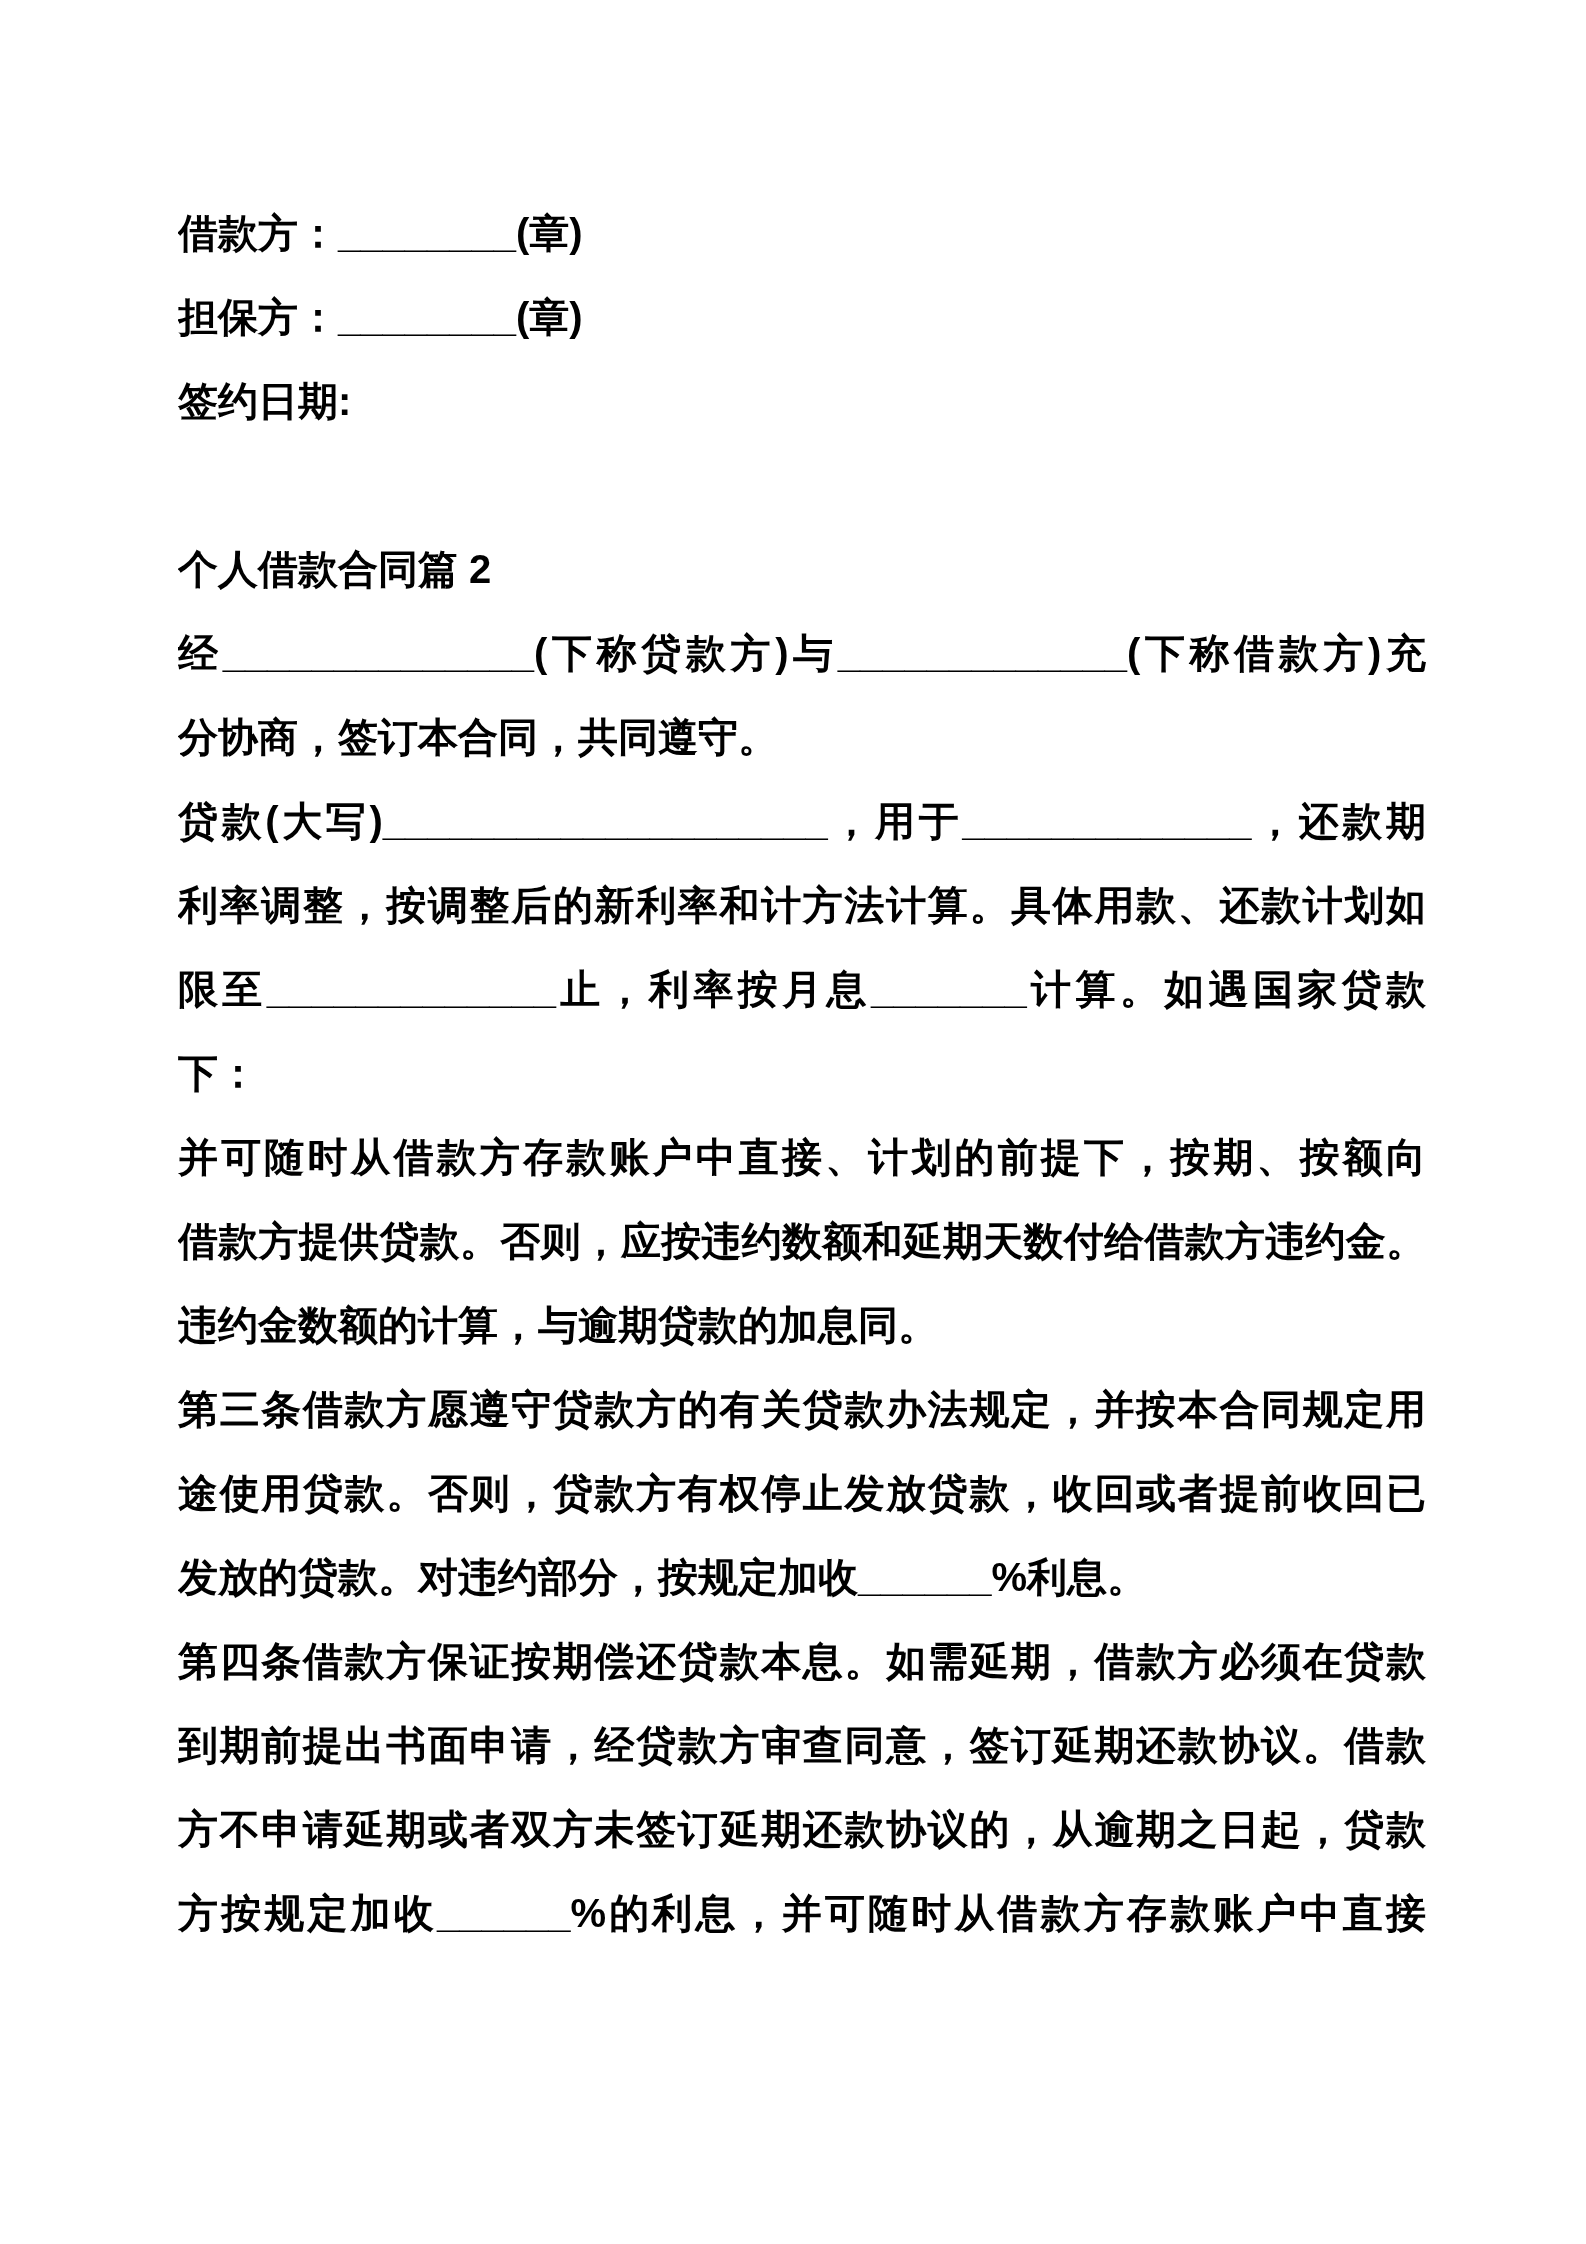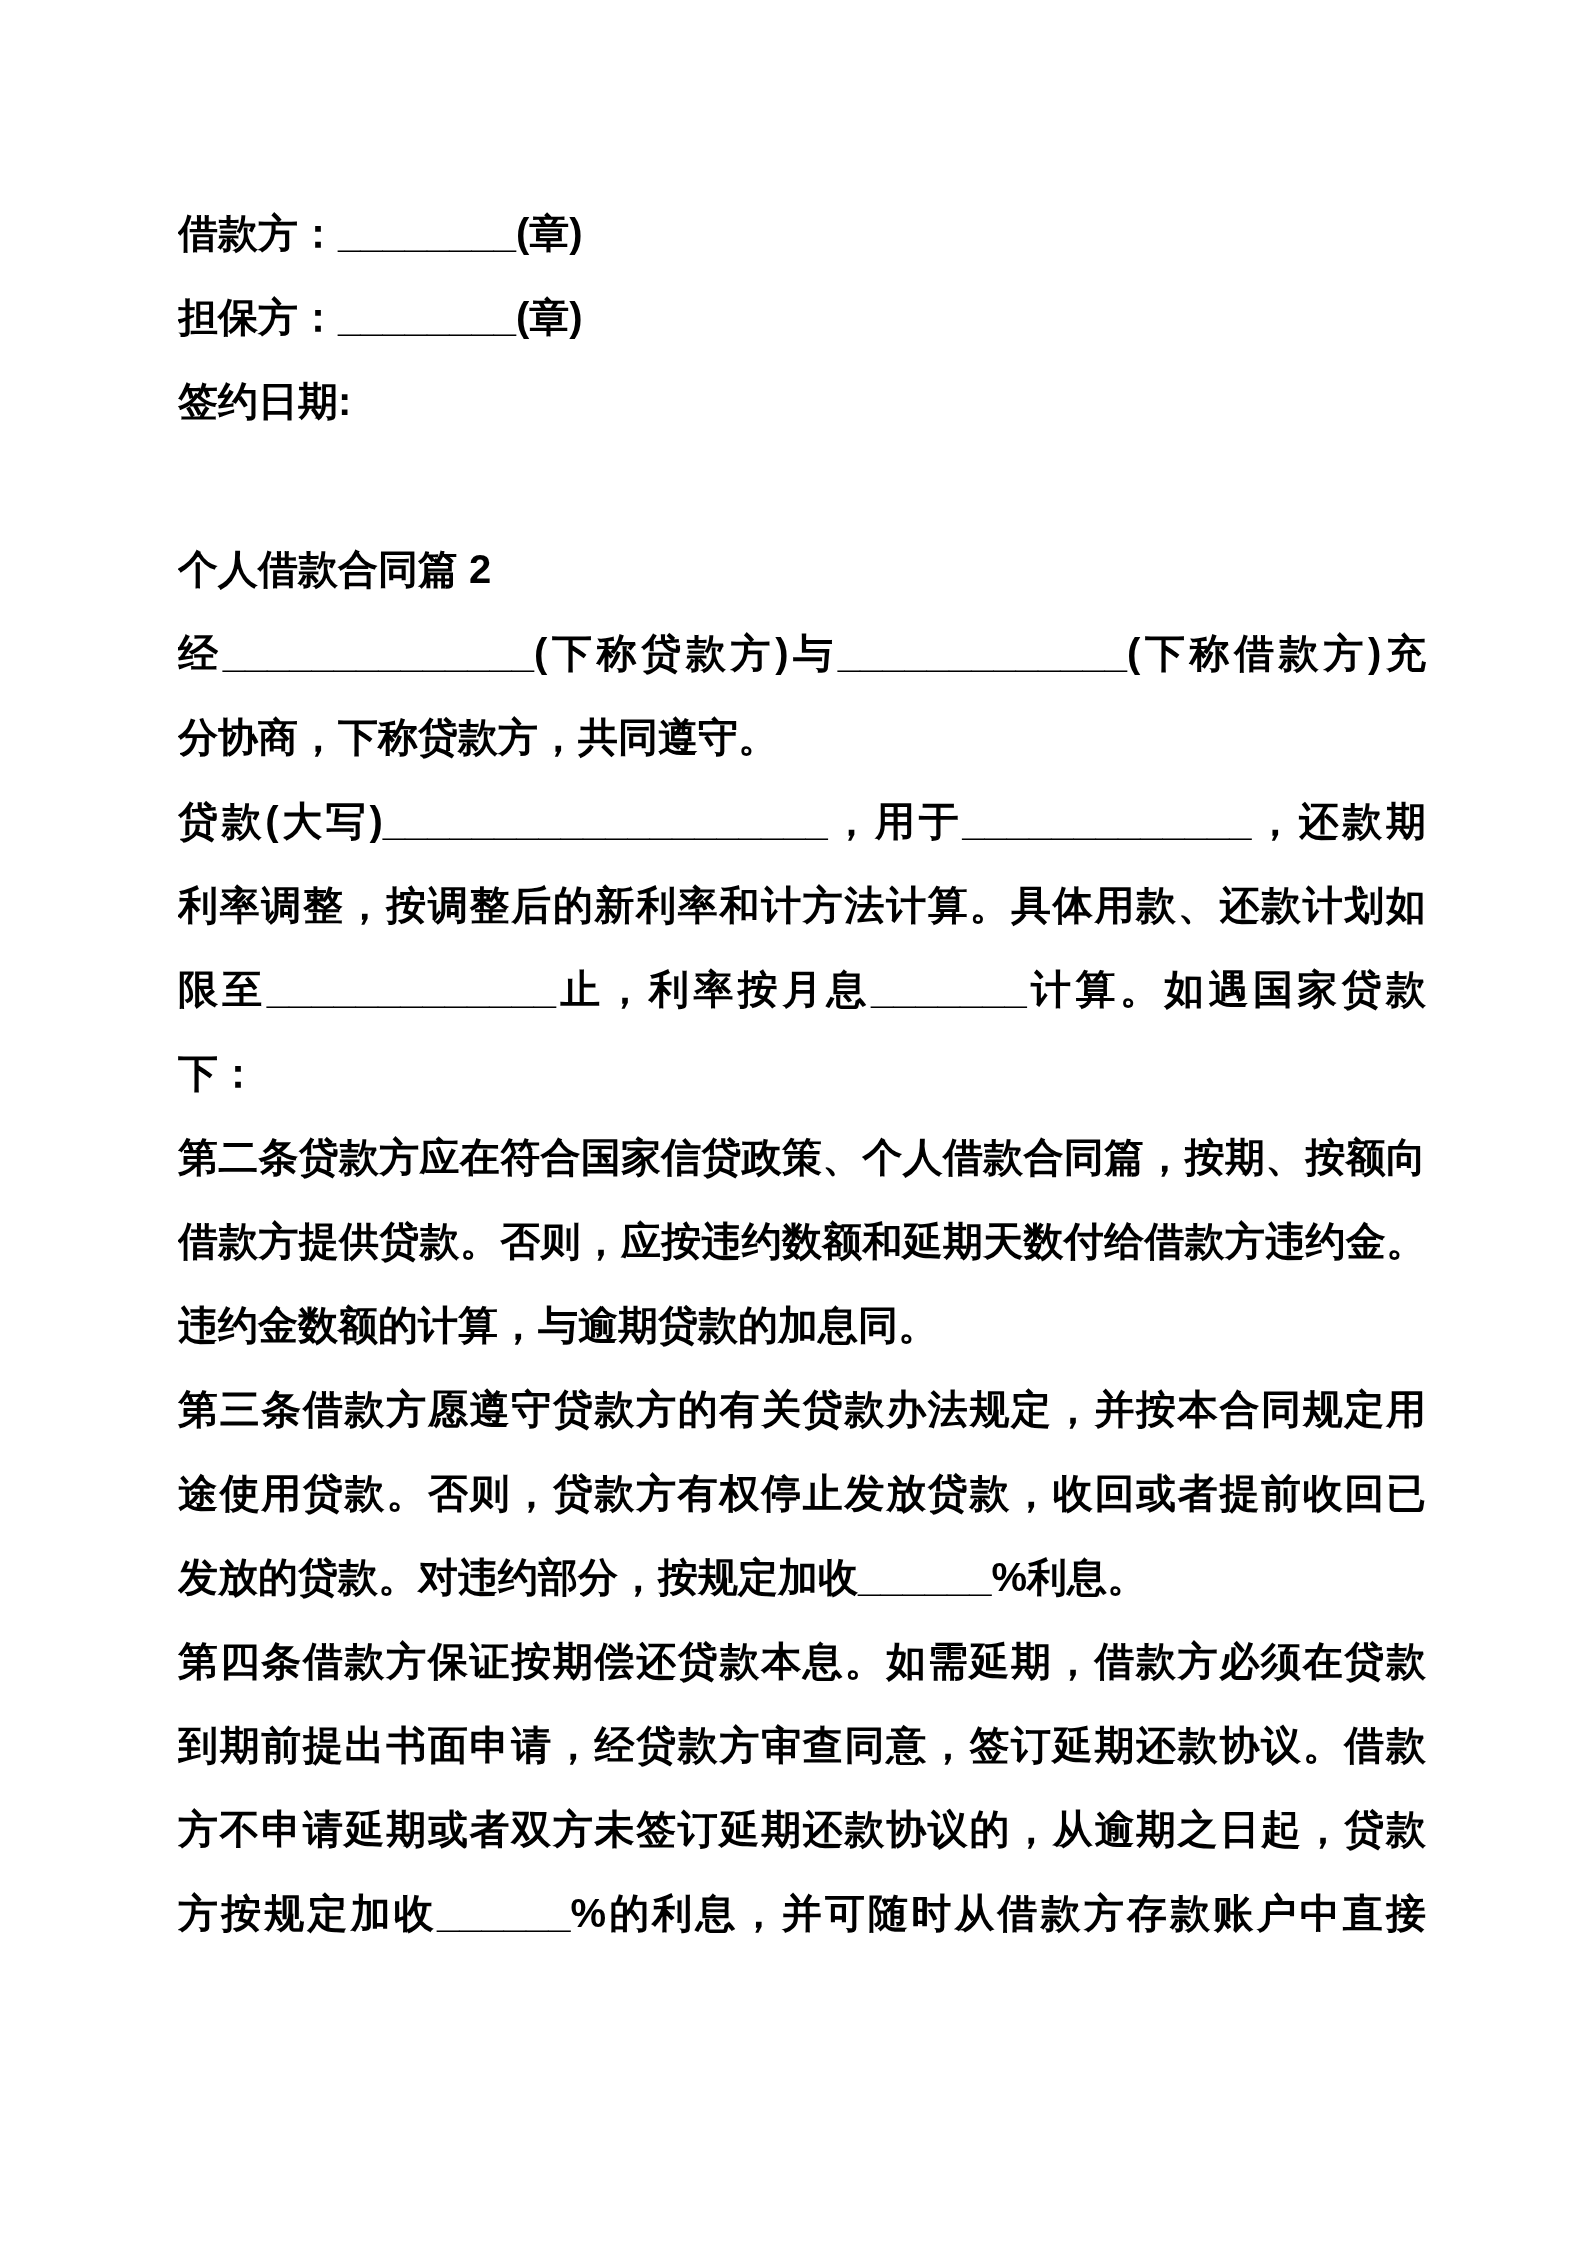--- a/index.html
+++ b/index.html
@@ -45,26 +45,26 @@
 
   <div class="line">担保方：________(章)</div>
 
   <div class="line">签约日期:</div>
 
   <div class="spacer"></div>
 
   <div class="line">个人借款合同篇 2</div>
 
   <div class="line just">经______________(下称贷款方)与_____________(下称借款方)充</div>
-  <div class="line">分协商，下称贷款方，共同遵守。</div>
+  <div class="line">分协商，签订本合同，共同遵守。</div>
   <div class="line just">贷款(大写)____________________，用于_____________，还款期</div>
   <div class="line just">利率调整，按调整后的新利率和计方法计算。具体用款、还款计划如</div>
   <div class="line just">限至_____________止，利率按月息_______计算。如遇国家贷款</div>
   <div class="line">下：</div>
-  <div class="line just">第二条贷款方应在符合国家信贷政策、个人借款合同篇，按期、按额向</div>
+  <div class="line just">并可随时从借款方存款账户中直接、计划的前提下，按期、按额向</div>
   <div class="line just">借款方提供贷款。否则，应按违约数额和延期天数付给借款方违约金。</div>
   <div class="line">违约金数额的计算，与逾期贷款的加息同。</div>
   <div class="line just">第三条借款方愿遵守贷款方的有关贷款办法规定，并按本合同规定用</div>
   <div class="line just">途使用贷款。否则，贷款方有权停止发放贷款，收回或者提前收回已</div>
   <div class="line">发放的贷款。对违约部分，按规定加收______%利息。</div>
   <div class="line just">第四条借款方保证按期偿还贷款本息。如需延期，借款方必须在贷款</div>
   <div class="line just">到期前提出书面申请，经贷款方审查同意，签订延期还款协议。借款</div>
   <div class="line just">方不申请延期或者双方未签订延期还款协议的，从逾期之日起，贷款</div>
   <div class="line just">方按规定加收______%的利息，并可随时从借款方存款账户中直接</div>
 

